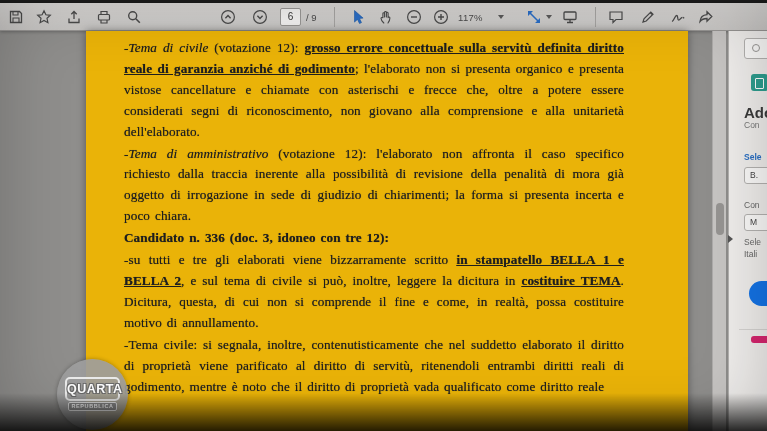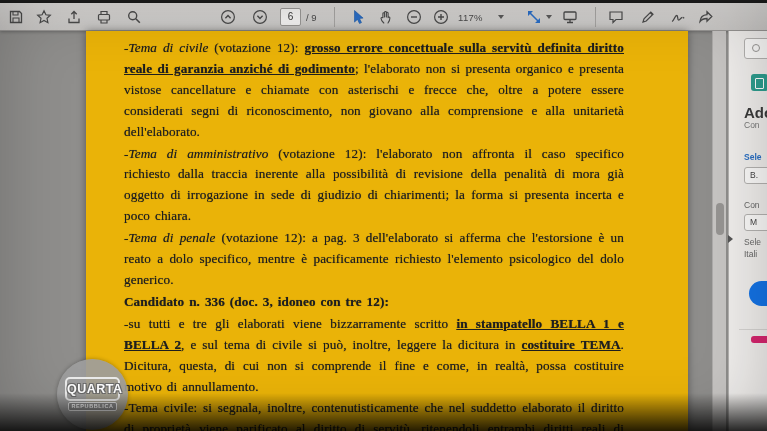--- a/index.html
+++ b/index.html
@@ -196,21 +196,20 @@
         <svg width="16" height="16" viewBox="0 0 16 16">
           <path d="M9 2.8l4.8 4.7L9 12.2V9.5C5.5 9.5 3.5 10.6 2 12.6c.4-3.8 2.7-6.6 7-6.9z" fill="none" stroke="#4b4b4b" stroke-width="1.3"></path>
         </svg>
       </span>
   </div>
 
   <div class="page">
     <div>
         <p><span class="i">-Tema di civile </span><span>(votazione 12): </span><span class="bu">grosso errore concettuale sulla servitù definita diritto reale di garanzia anziché di godimento</span><span>; l'elaborato non si presenta organico e presenta vistose cancellature e chiamate con asterischi e frecce che, oltre a potere essere considerati segni di riconoscimento, non giovano alla comprensione e alla unitarietà dell'elaborato.</span></p>
         <p><span class="i">-Tema di amministrativo </span><span>(votazione 12): l'elaborato non affronta il caso specifico richiesto dalla traccia inerente alla possibilità di revisione della penalità di mora già oggetto di irrogazione in sede di giudizio di chiarimenti; la forma si presenta incerta e poco chiara.</span></p>
-        <p><span class="i">-Tema di penale </span><span>(votazione 12): a pag. 3 dell'elaborato si afferma che l'estorsione è un reato a dolo specifico, mentre è pacificamente richiesto l'elemento psicologico del dolo generico.</span></p>
         <p><span class="b">Candidato n. 336 (doc. 3, idoneo con tre 12):</span></p>
         <p><span>-su tutti e tre gli elaborati viene bizzarramente scritto </span><span class="bu">in stampatello BELLA 1 e BELLA 2</span><span>, e sul tema di civile si può, inoltre, leggere la dicitura in </span><span class="bu">costituire TEMA</span><span>. Dicitura, questa, di cui non si comprende il fine e come, in realtà, possa costituire motivo di annullamento.</span></p>
         <p><span>-Tema civile: si segnala, inoltre, contenutisticamente che nel suddetto elaborato il diritto di proprietà viene parificato al diritto di servitù, ritenendoli entrambi diritti reali di godimento, mentre è noto che il diritto di proprietà vada qualificato come diritto reale</span></p>
       </div>
   </div>
 
   <div class="scrollbar">
     <div class="scroll-thumb"></div>
   </div>
 

